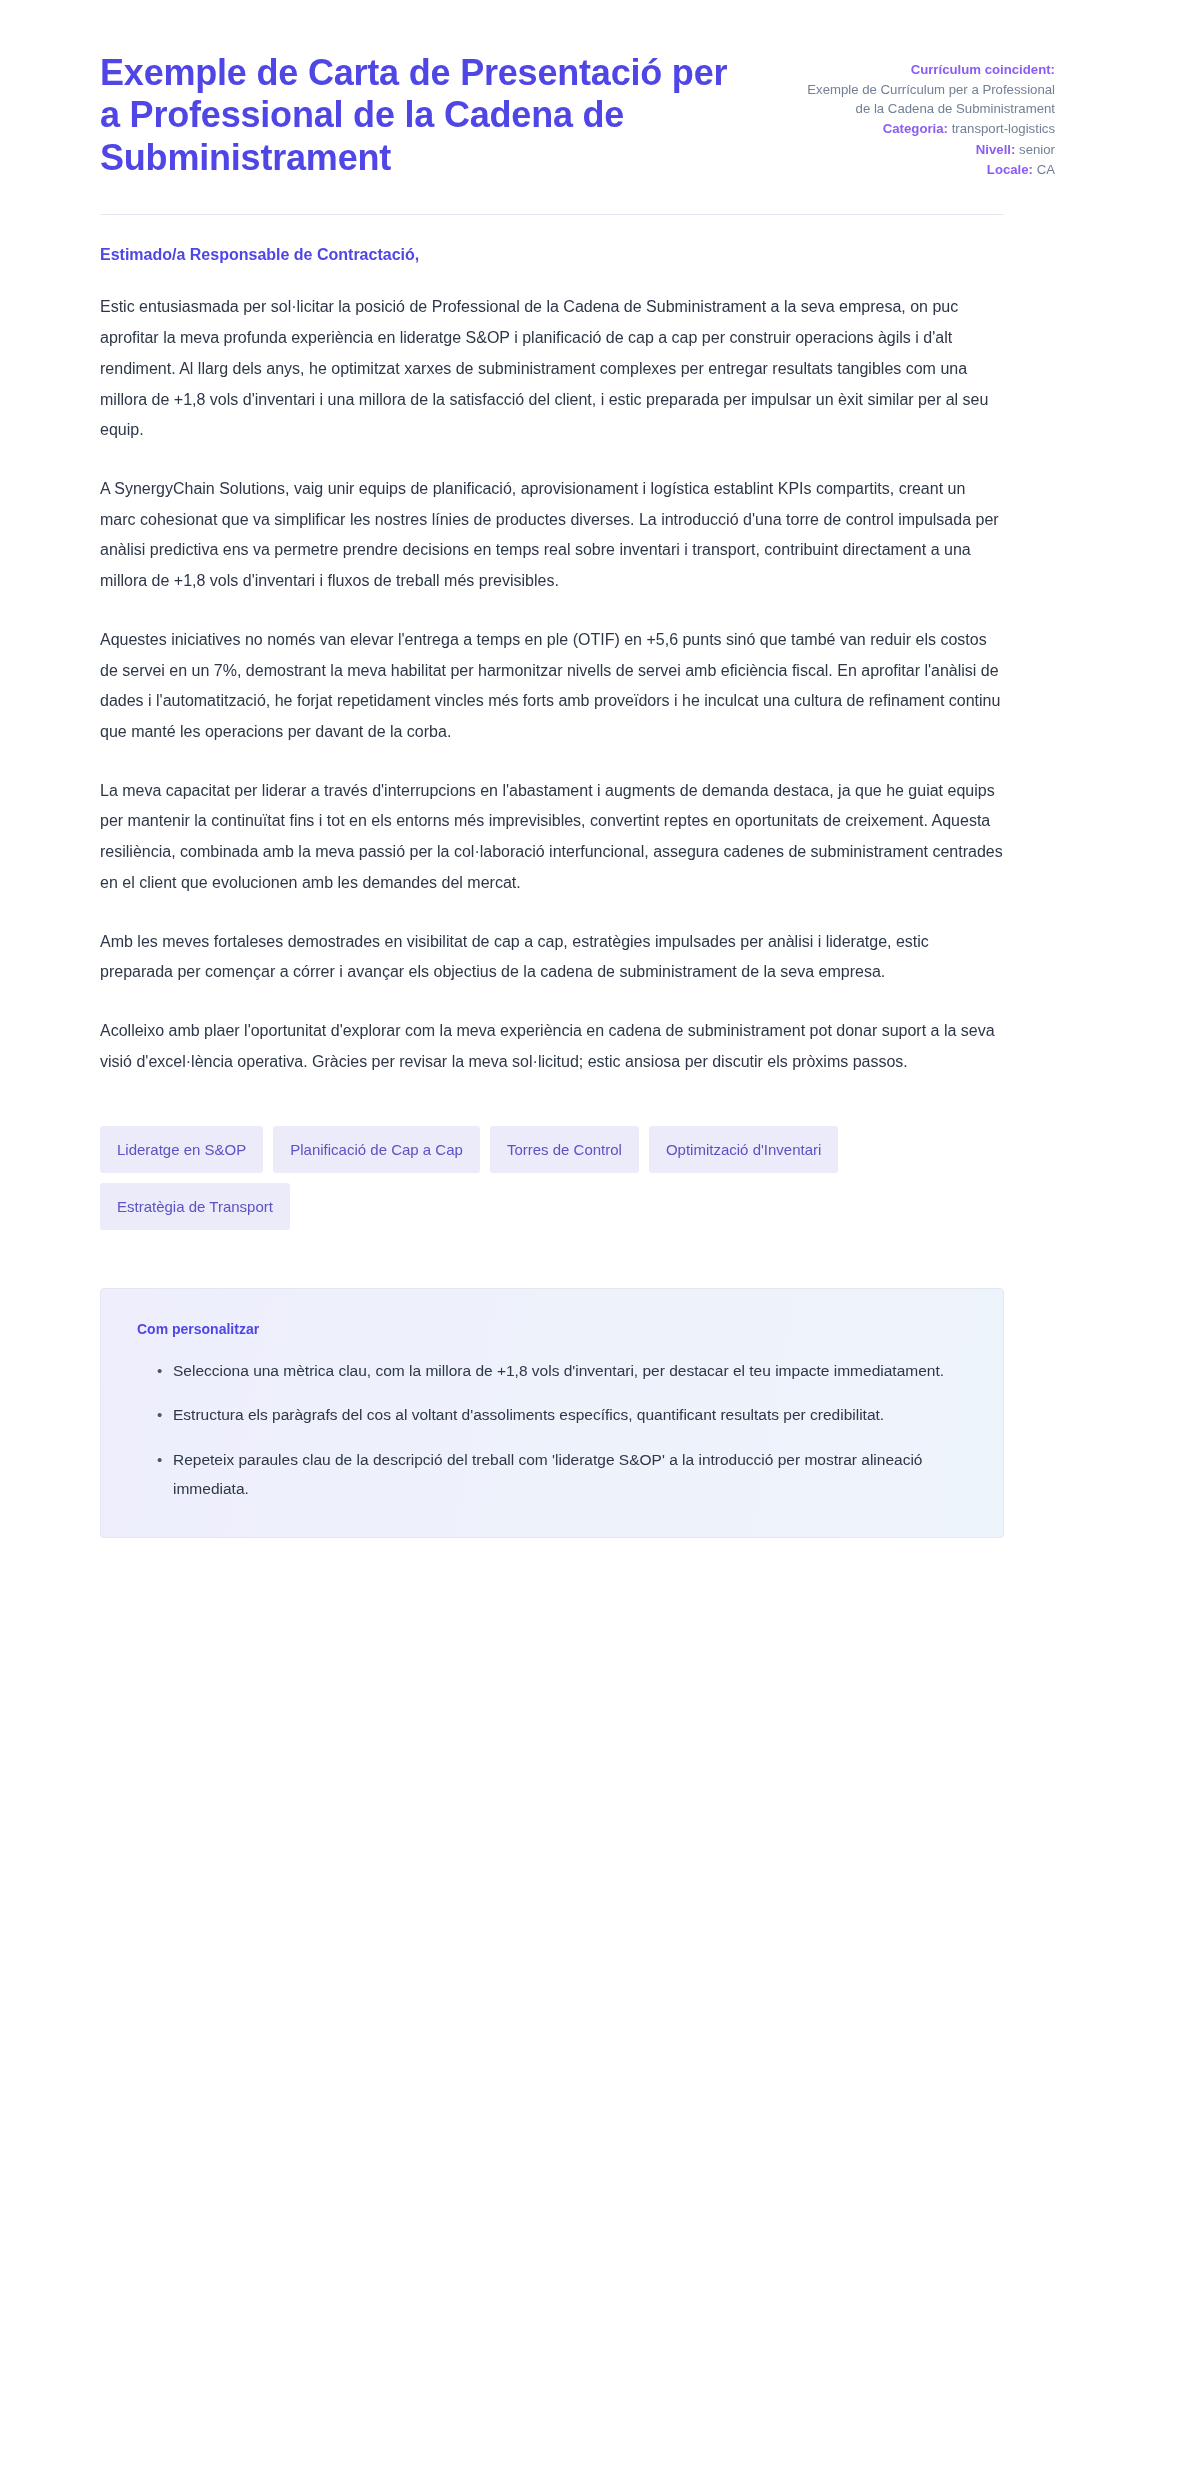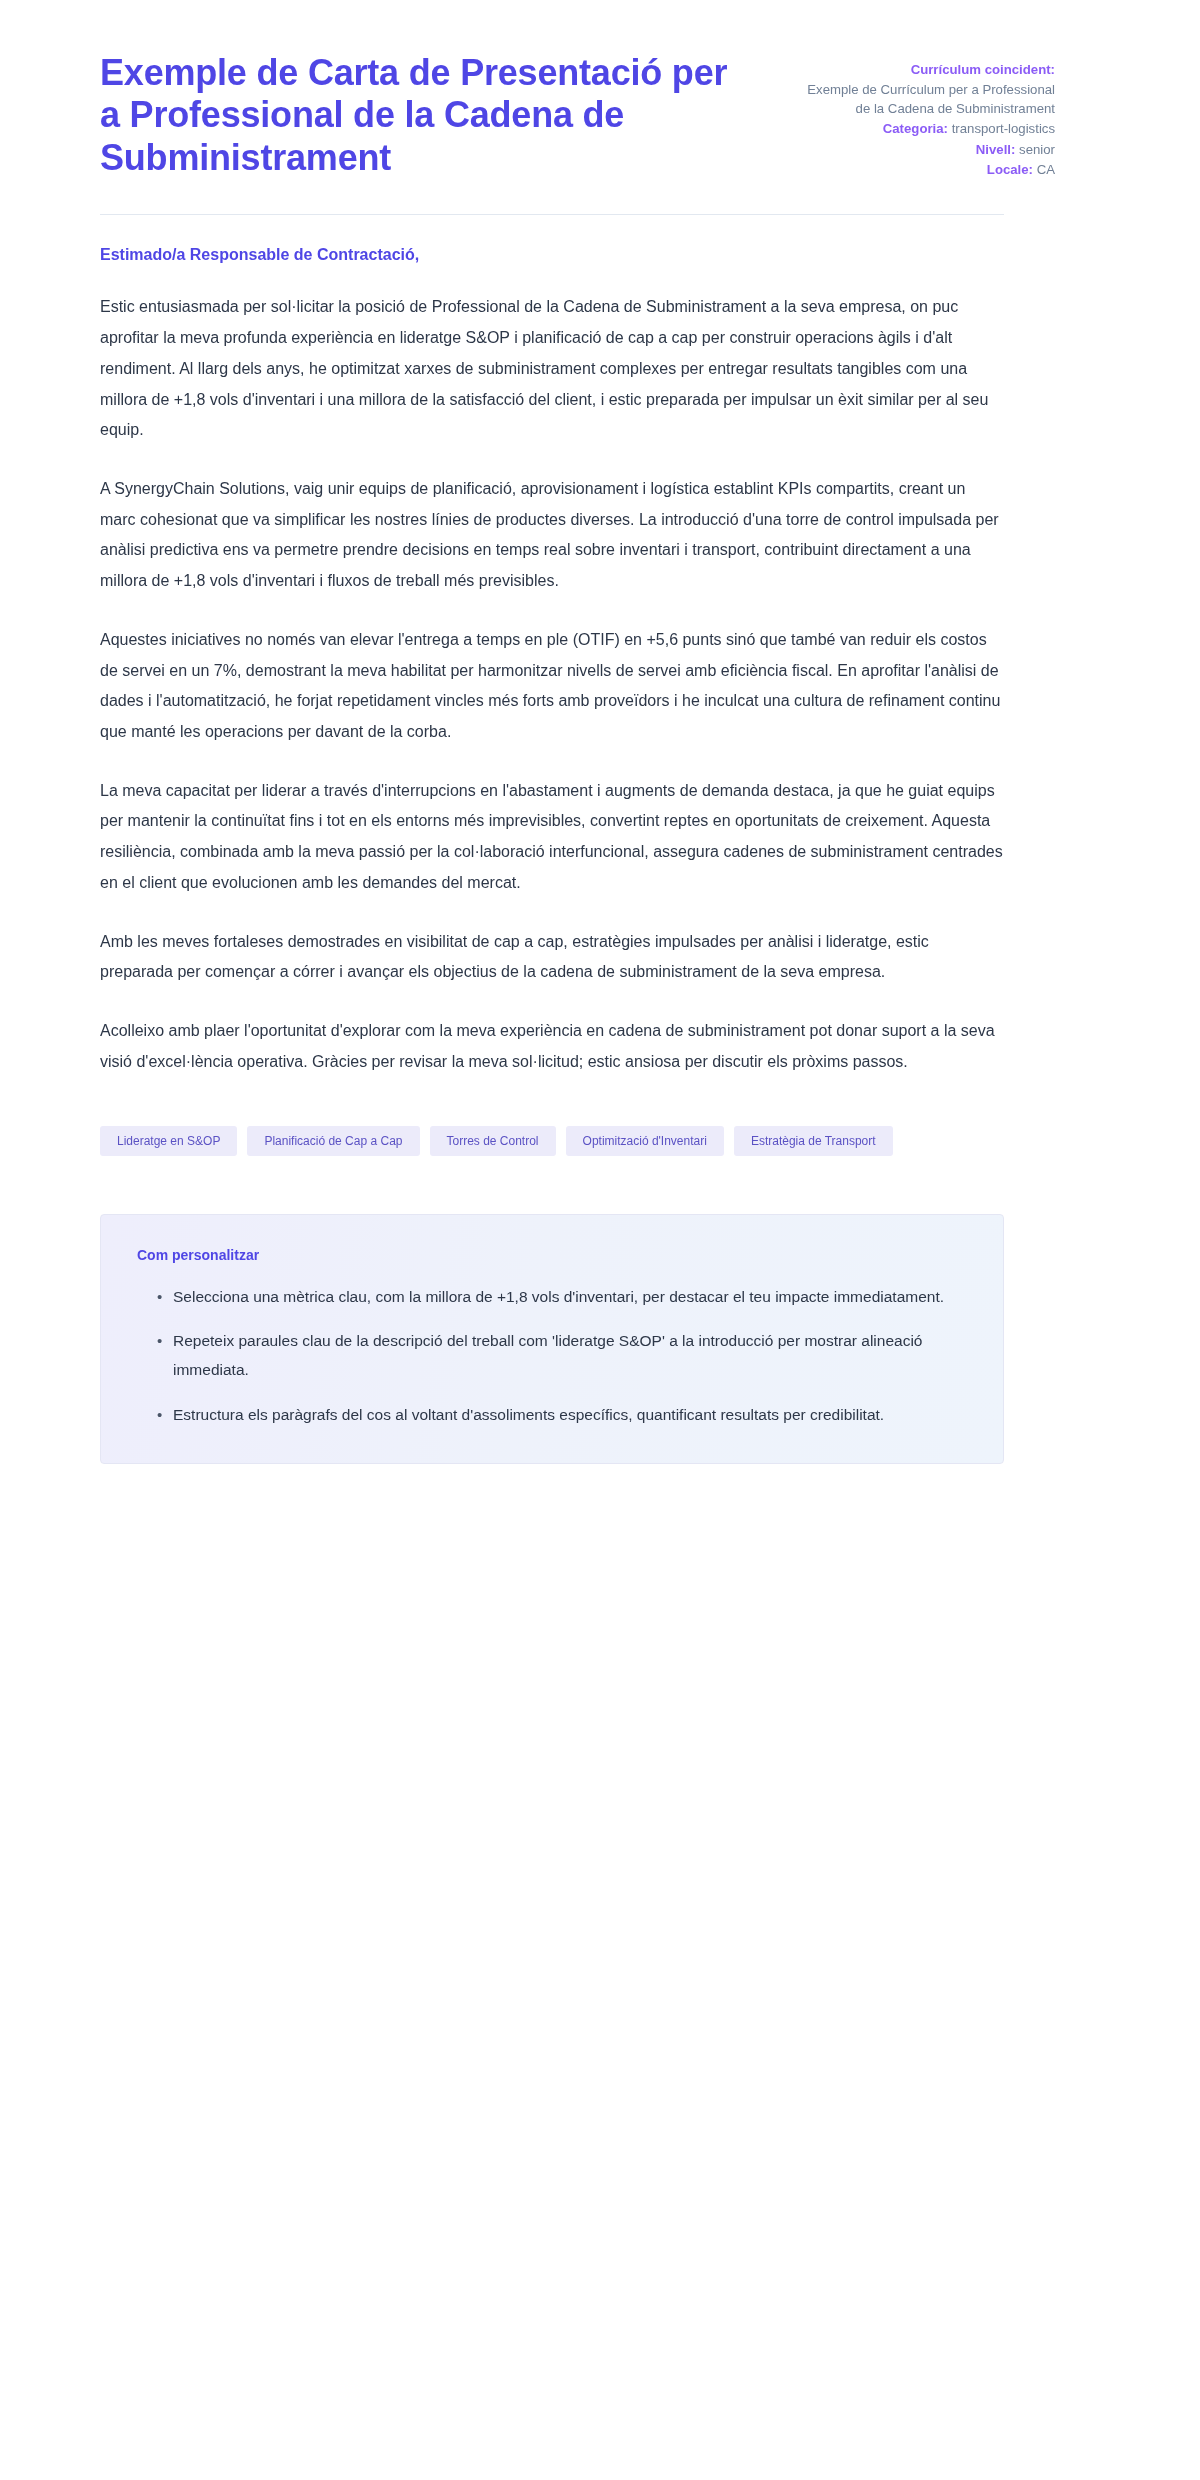--- a/index.html
+++ b/index.html
@@ -115,23 +115,23 @@
   .tags {
     display: flex;
     flex-wrap: wrap;
     gap: 10px;
     margin-top: 48px;
     max-width: 900px;
   }
   .tag {
     background: #ecebfa;
     color: #5b52c4;
-    font-size: 12px;
+    font-size: 15px;
     line-height: 1;
-    padding: 9px 17px;
+    padding: 16px 17px;
     border-radius: 3px;
     white-space: nowrap;
   }
 
   
   .info-box {
     margin-top: 58px;
     background: linear-gradient(100deg, #eeeefc 0%, #eef2fb 48%, #eef4fc 100%);
     border: 1px solid #e4e6f4;
     border-radius: 4px;
@@ -221,19 +221,19 @@
         <span class="tag">Planificació de Cap a Cap</span>
         <span class="tag">Torres de Control</span>
         <span class="tag">Optimització d'Inventari</span>
         <span class="tag">Estratègia de Transport</span>
       </div>
 
     <div class="info-box">
       <h2 class="info-title">Com personalitzar</h2>
       <ul class="info-list" id="how-to-customize-list">
           <li>Selecciona una mètrica clau, com la millora de +1,8 vols d'inventari, per destacar el teu impacte immediatament.</li>
+          <li>Estructura els paràgrafs del cos al voltant d'assoliments específics, quantificant resultats per credibilitat.</li>
           <li>Repeteix paraules clau de la descripció del treball com 'lideratge S&amp;OP' a la introducció per mostrar alineació immediata.</li>
-          <li>Estructura els paràgrafs del cos al voltant d'assoliments específics, quantificant resultats per credibilitat.</li>
         </ul>
     </div>
 
   </div>
 </div>
 
 </body></html>

